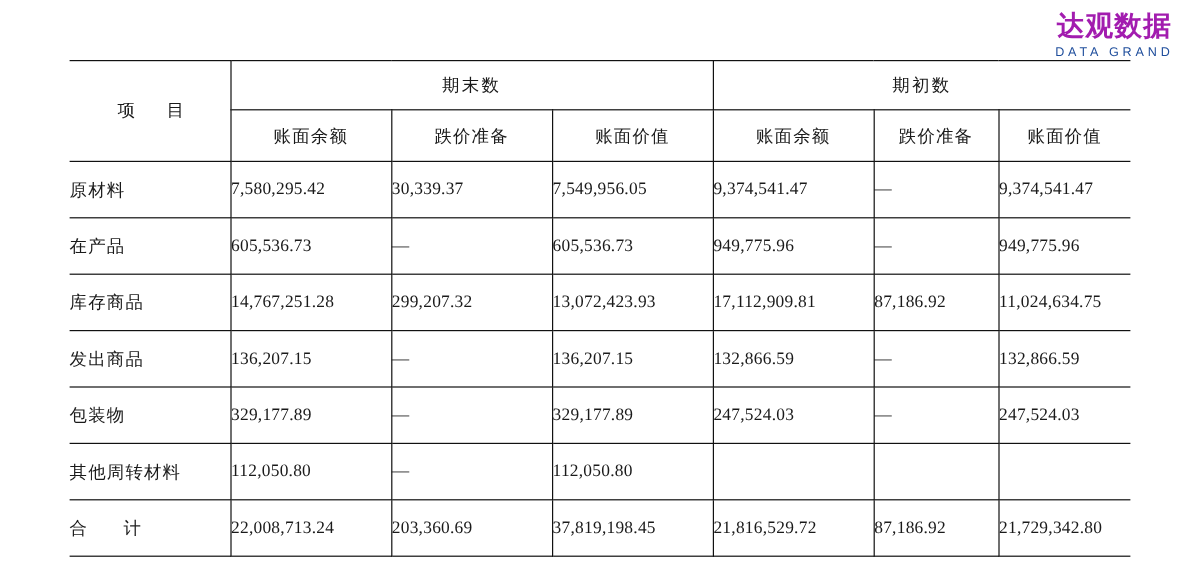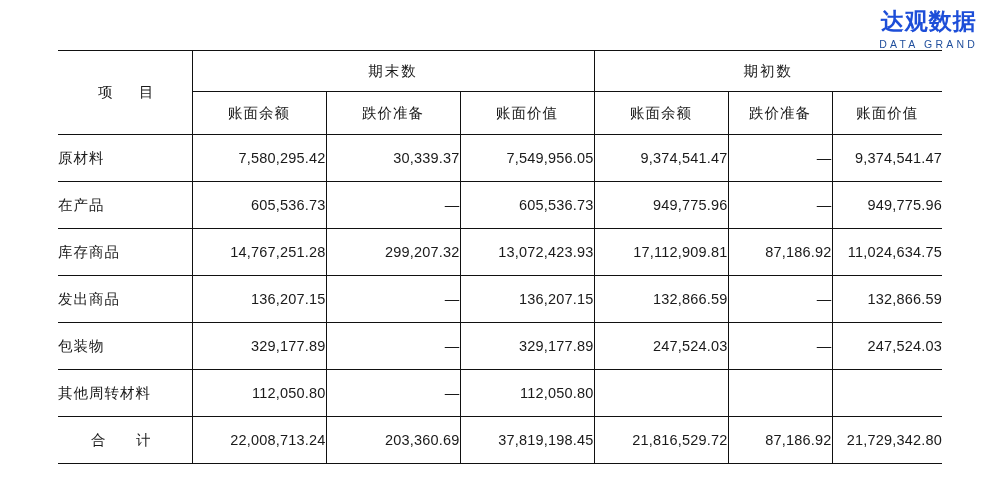--- a/index.html
+++ b/index.html
@@ -27,21 +27,21 @@
     position: absolute;
     top: 10px;
     right: 22px;
     text-align: center;
     line-height: 1;
   }
   .logo-cn {
     font-family: "Liberation Sans", "DejaVu Sans", sans-serif;
     font-size: 23px;
     font-weight: bold;
-    color: #1d4ed8;
+    color: #a21caf;
     letter-spacing: 1px;
   }
   .logo-en {
     font-family: "Liberation Sans", "DejaVu Sans", sans-serif;
     font-size: 10.5px;
     color: #1f4e9c;
     letter-spacing: 3.2px;
     margin-top: 6px;
   }
 
@@ -98,40 +98,39 @@
     text-align: left;
     padding-left: 8px;
     letter-spacing: 1px;
     white-space: nowrap;
   }
   .cell-item.item-head {
     letter-spacing: 6px;
     padding-left: 8px;
   }
   .cell-num {
-    text-align: right;
+    text-align: left;
     padding-right: 6px;
-    font-family: Liberation Sans, sans-serif;
+    font-family: Liberation Serif, serif;
     letter-spacing: 0.2px;
     white-space: nowrap;
   }
   .cell-sub {
     text-align: center;
     letter-spacing: 1px;
     white-space: nowrap;
   }
   .grp-head {
     text-align: center;
     letter-spacing: 2px;
     white-space: nowrap;
   }
   .total-label {
     letter-spacing: 8px;
     padding-left: 8px;
-    text-align: center;
   }
 </style>
 </head>
 <body>
 
 <div class="page">
 
   <div class="logo">
     <div class="logo-cn">达观数据</div>
     <div class="logo-en">DATA GRAND</div>

